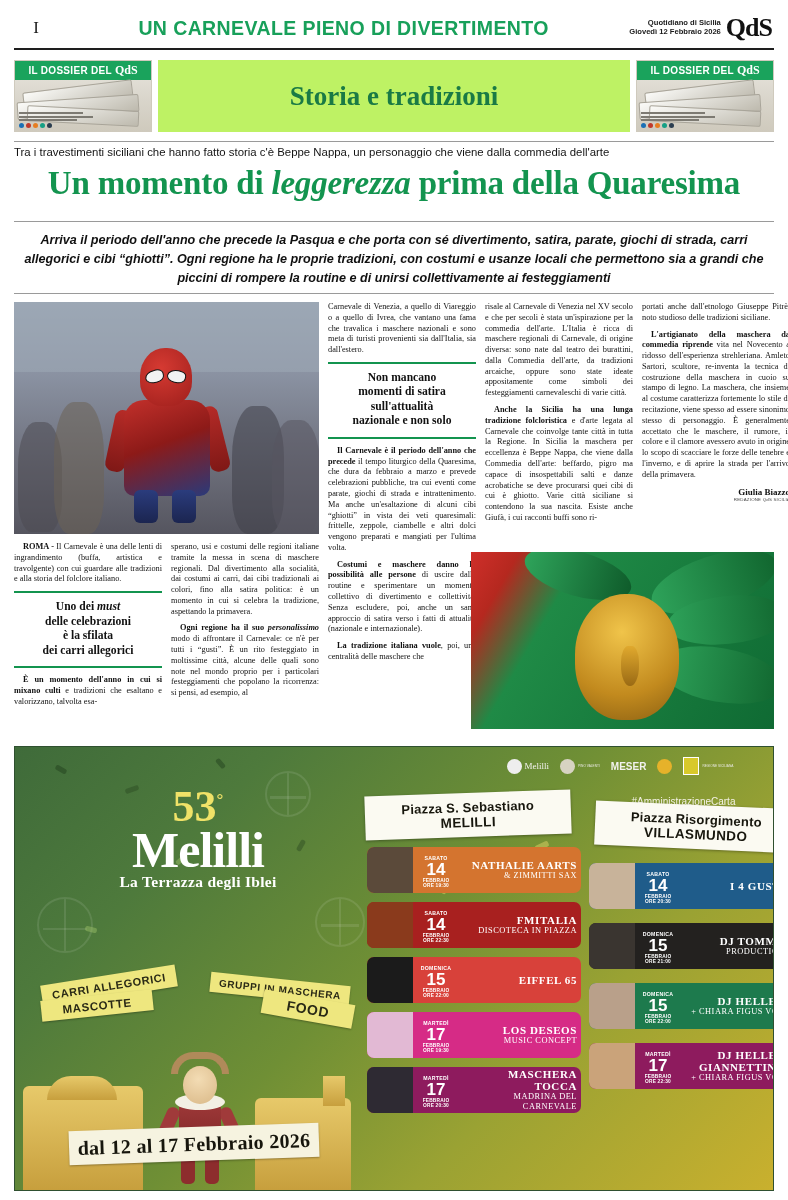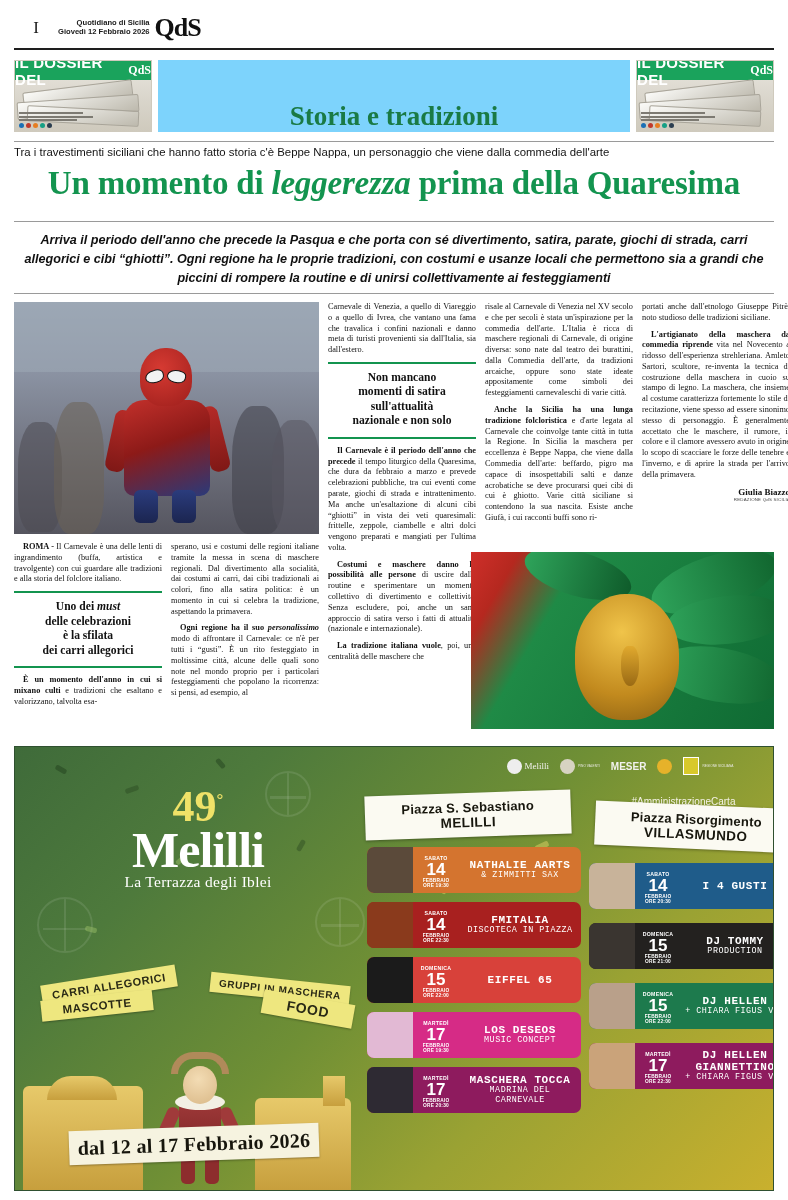--- a/index.html
+++ b/index.html
@@ -33,34 +33,34 @@
   
   .band { position: absolute; left: 14px; top: 60px; width: 760px; height: 72px; display: flex; gap: 6px; }
   .dossier {
     width: 138px; height: 72px; position: relative; overflow: hidden;
     background: linear-gradient(180deg, #e9e6de 0%, #d9d5cb 55%, #cfcabd 100%);
     border: 1px solid #cfcabd;
   }
   .dossier-top {
     height: 19px; background: #1aa35c; display: flex; align-items: center; justify-content: center; gap: 3px;
   }
-  .dossier-top .dl { font-family: "Liberation Sans", sans-serif; font-weight: bold; font-size: 15px; color: #fff; letter-spacing: .3px; }
+  .dossier-top .dl { font-family: "Liberation Sans", sans-serif; font-weight: bold; font-size: 10px; color: #fff; letter-spacing: .3px; }
   .dossier-top .dq { font-family: "Liberation Serif", serif; font-weight: bold; font-size: 12px; color: #fff; }
   .dossier-img { position: absolute; left: 0; top: 19px; right: 0; bottom: 0; }
   .paper-fold { position: absolute; background: linear-gradient(160deg,#fbfbf8,#bdb9ad); border: 1px solid #a8a499; }
   .pf1 { left: 8px; top: 6px; width: 110px; height: 20px; transform: rotate(-7deg); border-radius: 2px; }
   .pf2 { left: 2px; top: 18px; width: 122px; height: 18px; transform: rotate(-4deg); border-radius: 2px; }
   .pf3 { left: 12px; top: 28px; width: 112px; height: 16px; transform: rotate(3deg); border-radius: 2px; }
   .dossier-foot { position: absolute; left: 4px; bottom: 3px; }
   .dossier-foot .line { height: 2px; background: #7d7a72; margin-bottom: 1.5px; }
   .dsocial { display: flex; gap: 2px; margin-top: 2px; }
   .dsocial i { display: block; width: 5px; height: 5px; border-radius: 50%; }
 
   .section-title-box {
-    flex: 1; background: #7dd3fc; display: flex; align-items: flex-end; justify-content: center;
+    flex: 1; background: #bef264; display: flex; align-items: center; justify-content: center;
   }
   .section-title {
     font-family: "Liberation Serif", serif; font-weight: bold; font-size: 27px; color: #1a7a45;
   }
 
   
   .kicker {
     position: absolute; left: 14px; top: 146px; width: 760px;
     font-family: "Liberation Sans", sans-serif; font-size: 11.4px; color: #131313;
     text-align: left;
@@ -151,21 +151,21 @@
   .sp .txt { font-family:"Liberation Serif", serif; font-size:9px; color:#f2f2ee; }
   .sp .sub { font-family:"Liberation Sans", sans-serif; font-size:3.2px; color:#e8e8e0; display:block; }
   .sp .shield { width: 16px; height: 18px; background:#d8c92a; border:1px solid #fff; }
 
   .poster-title { position: absolute; left: 18px; top: 40px; width: 330px; text-align: center; }
   .p-66 { font-family:"Liberation Serif", serif; font-weight: bold; font-size: 44px; color:#f0e268; line-height:.9; }
   .p-66 sup { font-size: 17px; vertical-align: super; }
   .p-carn { font-family:"Liberation Serif", serif; font-weight: bold; font-size: 47px; color:#f0e268; line-height:.92; letter-spacing:-.5px; }
   .p-di { font-family:"Liberation Serif", serif; font-style: italic; font-size: 14px; color:#fff; line-height:1; }
   .p-mel { font-family:"Liberation Serif", serif; font-weight: bold; font-size: 50px; color:#ffffff; line-height:.92; letter-spacing:-1px; }
-  .p-terr { font-family:"Liberation Serif", serif; font-weight: normal; font-size: 15.5px; color:#ffffff; letter-spacing:.3px; }
+  .p-terr { font-family:"Liberation Serif", serif; font-weight: bold; font-size: 15.5px; color:#ffffff; letter-spacing:.3px; }
 
   .ribbon {
     position: absolute; background: #eee77f; color:#2a2a16;
     font-family:"Liberation Sans", sans-serif; font-weight: bold;
     display:flex; align-items:center; justify-content:center; letter-spacing:.6px;
     box-shadow: 0 1px 2px rgba(0,0,0,.3);
   }
   .rb-carri { left: 26px; top: 228px; width: 136px; height: 22px; font-size: 11px; transform: rotate(-9deg); }
   .rb-masc  { left: 26px; top: 248px; width: 112px; height: 21px; font-size: 11.5px; transform: rotate(-6deg); }
   .rb-gruppi{ left: 195px; top: 232px; width: 140px; height: 20px; font-size: 10px; transform: rotate(6deg); }
@@ -205,41 +205,42 @@
   .ev { position:absolute; display:flex; align-items:center; border-radius: 7px; overflow:hidden; height: 46px; }
   .ev .thumb { width: 46px; height: 46px; flex:none; }
   .ev .date {
     width: 46px; flex:none; color:#fff; text-align:center; padding-top:3px;
     font-family:"Liberation Sans", sans-serif;
   }
   .ev .date .dow { font-size: 5.2px; font-weight:bold; letter-spacing:.3px; }
   .ev .date .num { font-size: 17px; font-weight:bold; line-height:1; }
   .ev .date .mon { font-size: 4.8px; font-weight:bold; letter-spacing:.2px; }
   .ev .date .hr  { font-size: 4.8px; font-weight:bold; letter-spacing:.2px; }
-  .ev .info { flex:1; color:#fff; text-align:center; font-family:Liberation Mono, monospace; padding: 0 4px; }
+  .ev .info { flex:1; color:#fff; text-align:right; font-family:Liberation Serif, serif; padding: 0 4px; }
   .ev .info .t1 { font-size: 11px; font-weight:bold; letter-spacing:.6px; line-height:1.1; }
   .ev .info .t2 { font-size: 8.4px; letter-spacing:.5px; line-height:1.15; }
 
   .ev-l1 { left: 352px; top: 100px; width: 214px; }
   .ev-l2 { left: 352px; top: 155px; width: 214px; }
   .ev-l3 { left: 352px; top: 210px; width: 214px; }
   .ev-l4 { left: 352px; top: 265px; width: 214px; }
   .ev-l5 { left: 352px; top: 320px; width: 214px; }
   .ev-r1 { left: 574px; top: 116px; width: 200px; }
   .ev-r2 { left: 574px; top: 176px; width: 200px; }
   .ev-r3 { left: 574px; top: 236px; width: 200px; }
   .ev-r4 { left: 574px; top: 296px; width: 200px; }
 </style>
 </head>
 <body>
 
 <div class="page">
 
   <div class="masthead">
     <div class="page-folio">I</div>
+    <div class="masthead-title">UN CARNEVALE PIENO DI DIVERTIMENTO</div>
     <div class="masthead-right">
       <div class="masthead-meta">
         <span>Quotidiano di Sicilia</span>
         <span>Giovedì 12 Febbraio 2026</span>
       </div>
       <div class="qds-logo">QdS</div>
     </div>
   </div>
 
   <div class="band">
@@ -341,21 +342,21 @@
       <div class="pull">
         <div><span>Uno dei </span><i>must</i></div>
         <div>delle celebrazioni</div>
         <div>è la sfilata</div>
         <div>dei carri allegorici</div>
       </div>
       <p><b>È un momento dell'anno in cui si mixano culti</b><span> e tradizioni che esaltano e valorizzano, talvolta esa-</span></p>
     </div>
 
     <div class="col c3">
-      <p class="noind">Carnevale di Venezia, a quello di Viareggio o a quello di Ivrea, che vantano una fama che travalica i confini nazionali e danno meta di turisti provenienti sia dall'Italia, sia dall'estero.</p>
+      <p class="noind">Carnevale di Venezia, a quello di Viareggio o a quello di Ivrea, che vantano una fama che travalica i maschere nazionali e sono meta di turisti provenienti sia dall'Italia, sia dall'estero.</p>
       <div class="pull">
         <div>Non mancano</div>
         <div>momenti di satira</div>
         <div>sull'attualità</div>
         <div>nazionale e non solo</div>
       </div>
       <p><b>Il Carnevale è il periodo dell'anno che precede</b><span> il tempo liturgico della Quaresima, che dura da febbraio a marzo e prevede celebrazioni pubbliche, tra cui eventi come parate, giochi di strada e intrattenimento. Ma anche un'esaltazione di alcuni cibi “ghiotti” in vista dei veti quaresimali: frittelle, zeppole, ciambelle e altri dolci vengono preparati e mangiati per l'ultima volta.</span></p>
       <p><b>Costumi e maschere danno la possibilità alle persone</b><span> di uscire dalla routine e sperimentare un momento collettivo di divertimento e collettività. Senza escludere, poi, anche un sano approccio di satira verso i fatti di attualità (nazionale e internazionale).</span></p>
       <p><b>La tradizione italiana vuole</b><span>, poi, una centralità delle maschere che</span></p>
     </div>
@@ -416,21 +417,21 @@
       <div class="sp">
         <span class="circ" style="background:#e6b22a"></span>
       </div>
       <div class="sp">
         <span class="shield"></span>
         <span class="sub">REGIONE SICILIANA</span>
       </div>
     </div>
 
     <div class="poster-title">
-      <div class="p-66"><span>49</span><sup>°</sup></div>
+      <div class="p-66"><span>53</span><sup>°</sup></div>
       <div class="p-mel">Melilli</div>
       <div class="p-terr">La Terrazza degli Iblei</div>
     </div>
 
     <div class="ribbon rb-carri">CARRI ALLEGORICI</div>
     <div class="ribbon rb-masc">MASCOTTE</div>
     <div class="ribbon rb-gruppi">GRUPPI IN MASCHERA</div>
     <div class="ribbon rb-food">FOOD</div>
 
     <div class="buildings">

